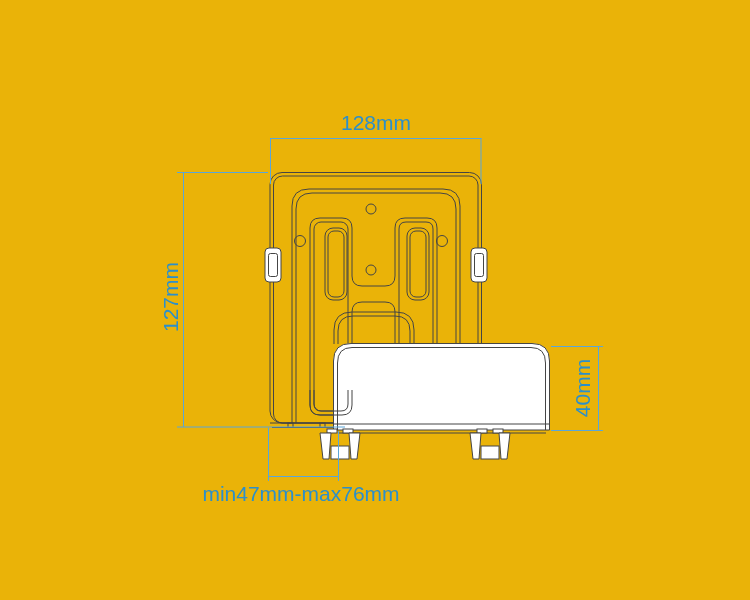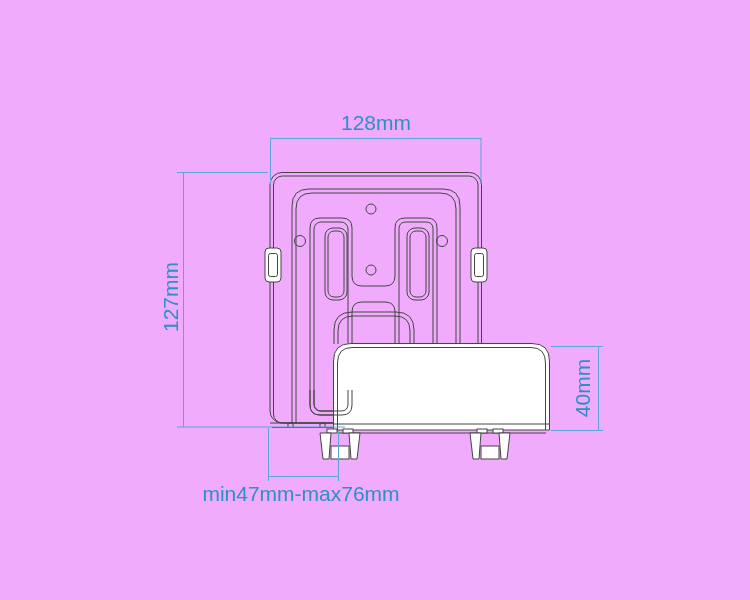--- a/index.html
+++ b/index.html
@@ -4,21 +4,21 @@
 <style>
   html, body {
     margin: 0;
     padding: 0;
     background: #ffffff;
   }
   .canvas {
     position: relative;
     width: 750px;
     height: 600px;
-    background: #f0abfc;
+    background: #eab308;
     overflow: hidden;
   }
   svg text {
     font-family: "Liberation Sans", "DejaVu Sans", sans-serif;
     font-size: 21px;
     fill: #2b8fcb;
     stroke: none;
   }
   .draw { stroke: #454545; fill: none; stroke-width: 1; }
   .draw-fill { stroke: #454545; fill: #ffffff; stroke-width: 1; }

